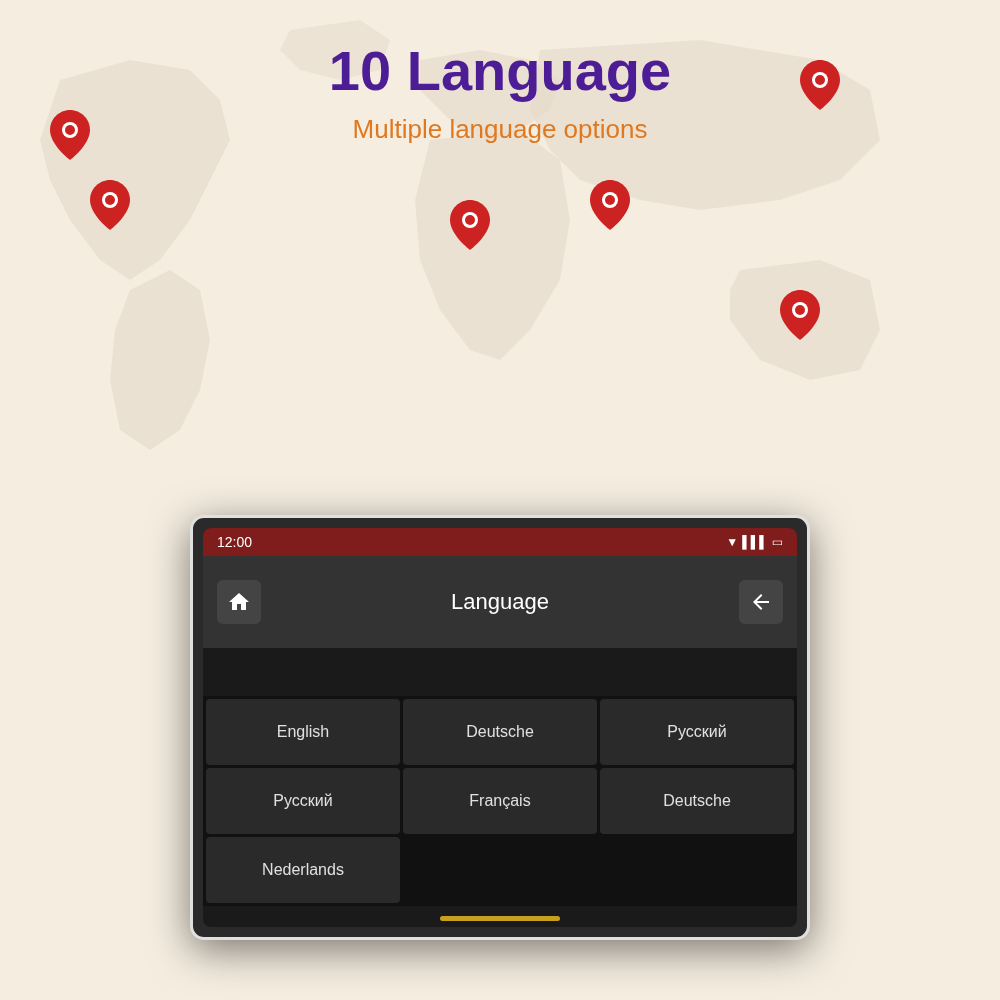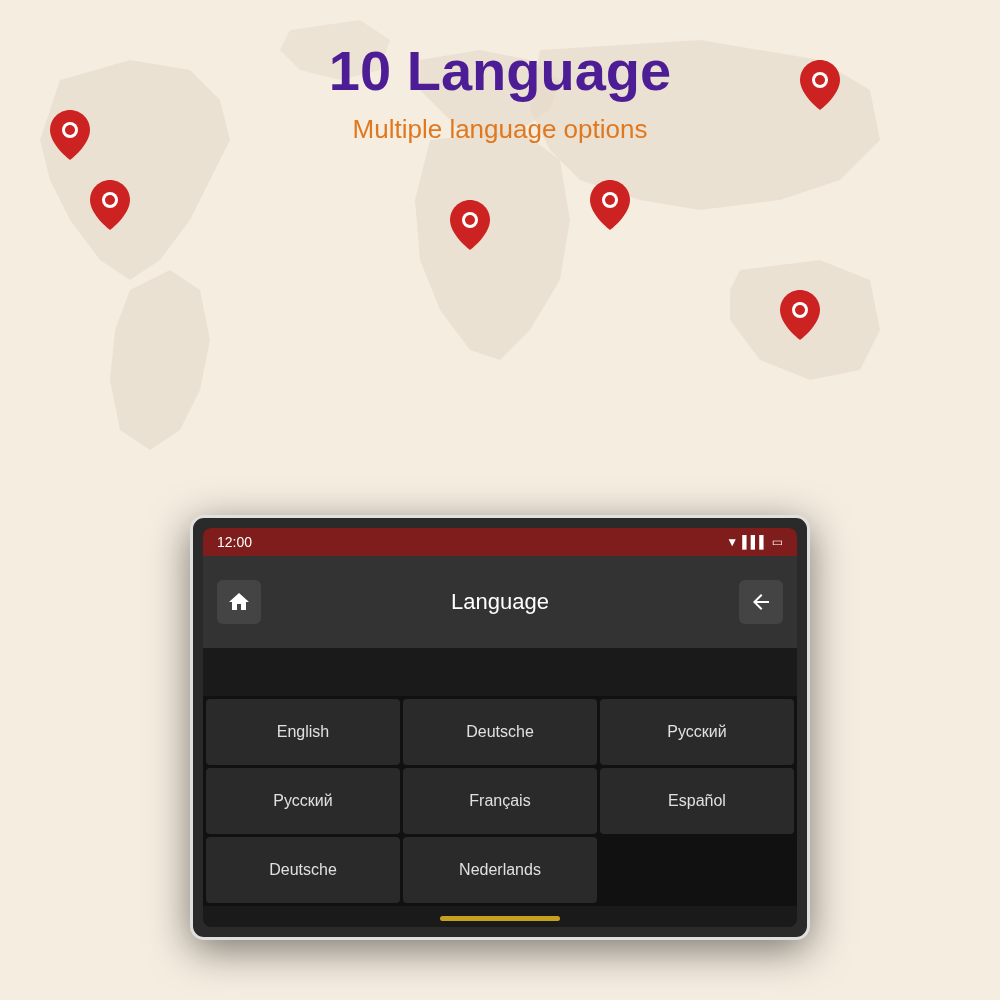--- a/index.html
+++ b/index.html
@@ -289,21 +289,20 @@
         </svg>
       </div>
     </div>
 
     <div class="lang-grid" id="lang-grid">
     <button class="lang-btn">English</button>
         <button class="lang-btn">Deutsche</button>
         <button class="lang-btn">Русский</button>
         <button class="lang-btn">Русский</button>
         <button class="lang-btn">Français</button>
-        <button class="lang-btn">Español</button>
         <button class="lang-btn">Deutsche</button>
         <button class="lang-btn">Nederlands</button>
       </div>
 
     <div class="device-bottom">
       <div class="home-indicator"></div>
     </div>
   </div>
 </div>
 

